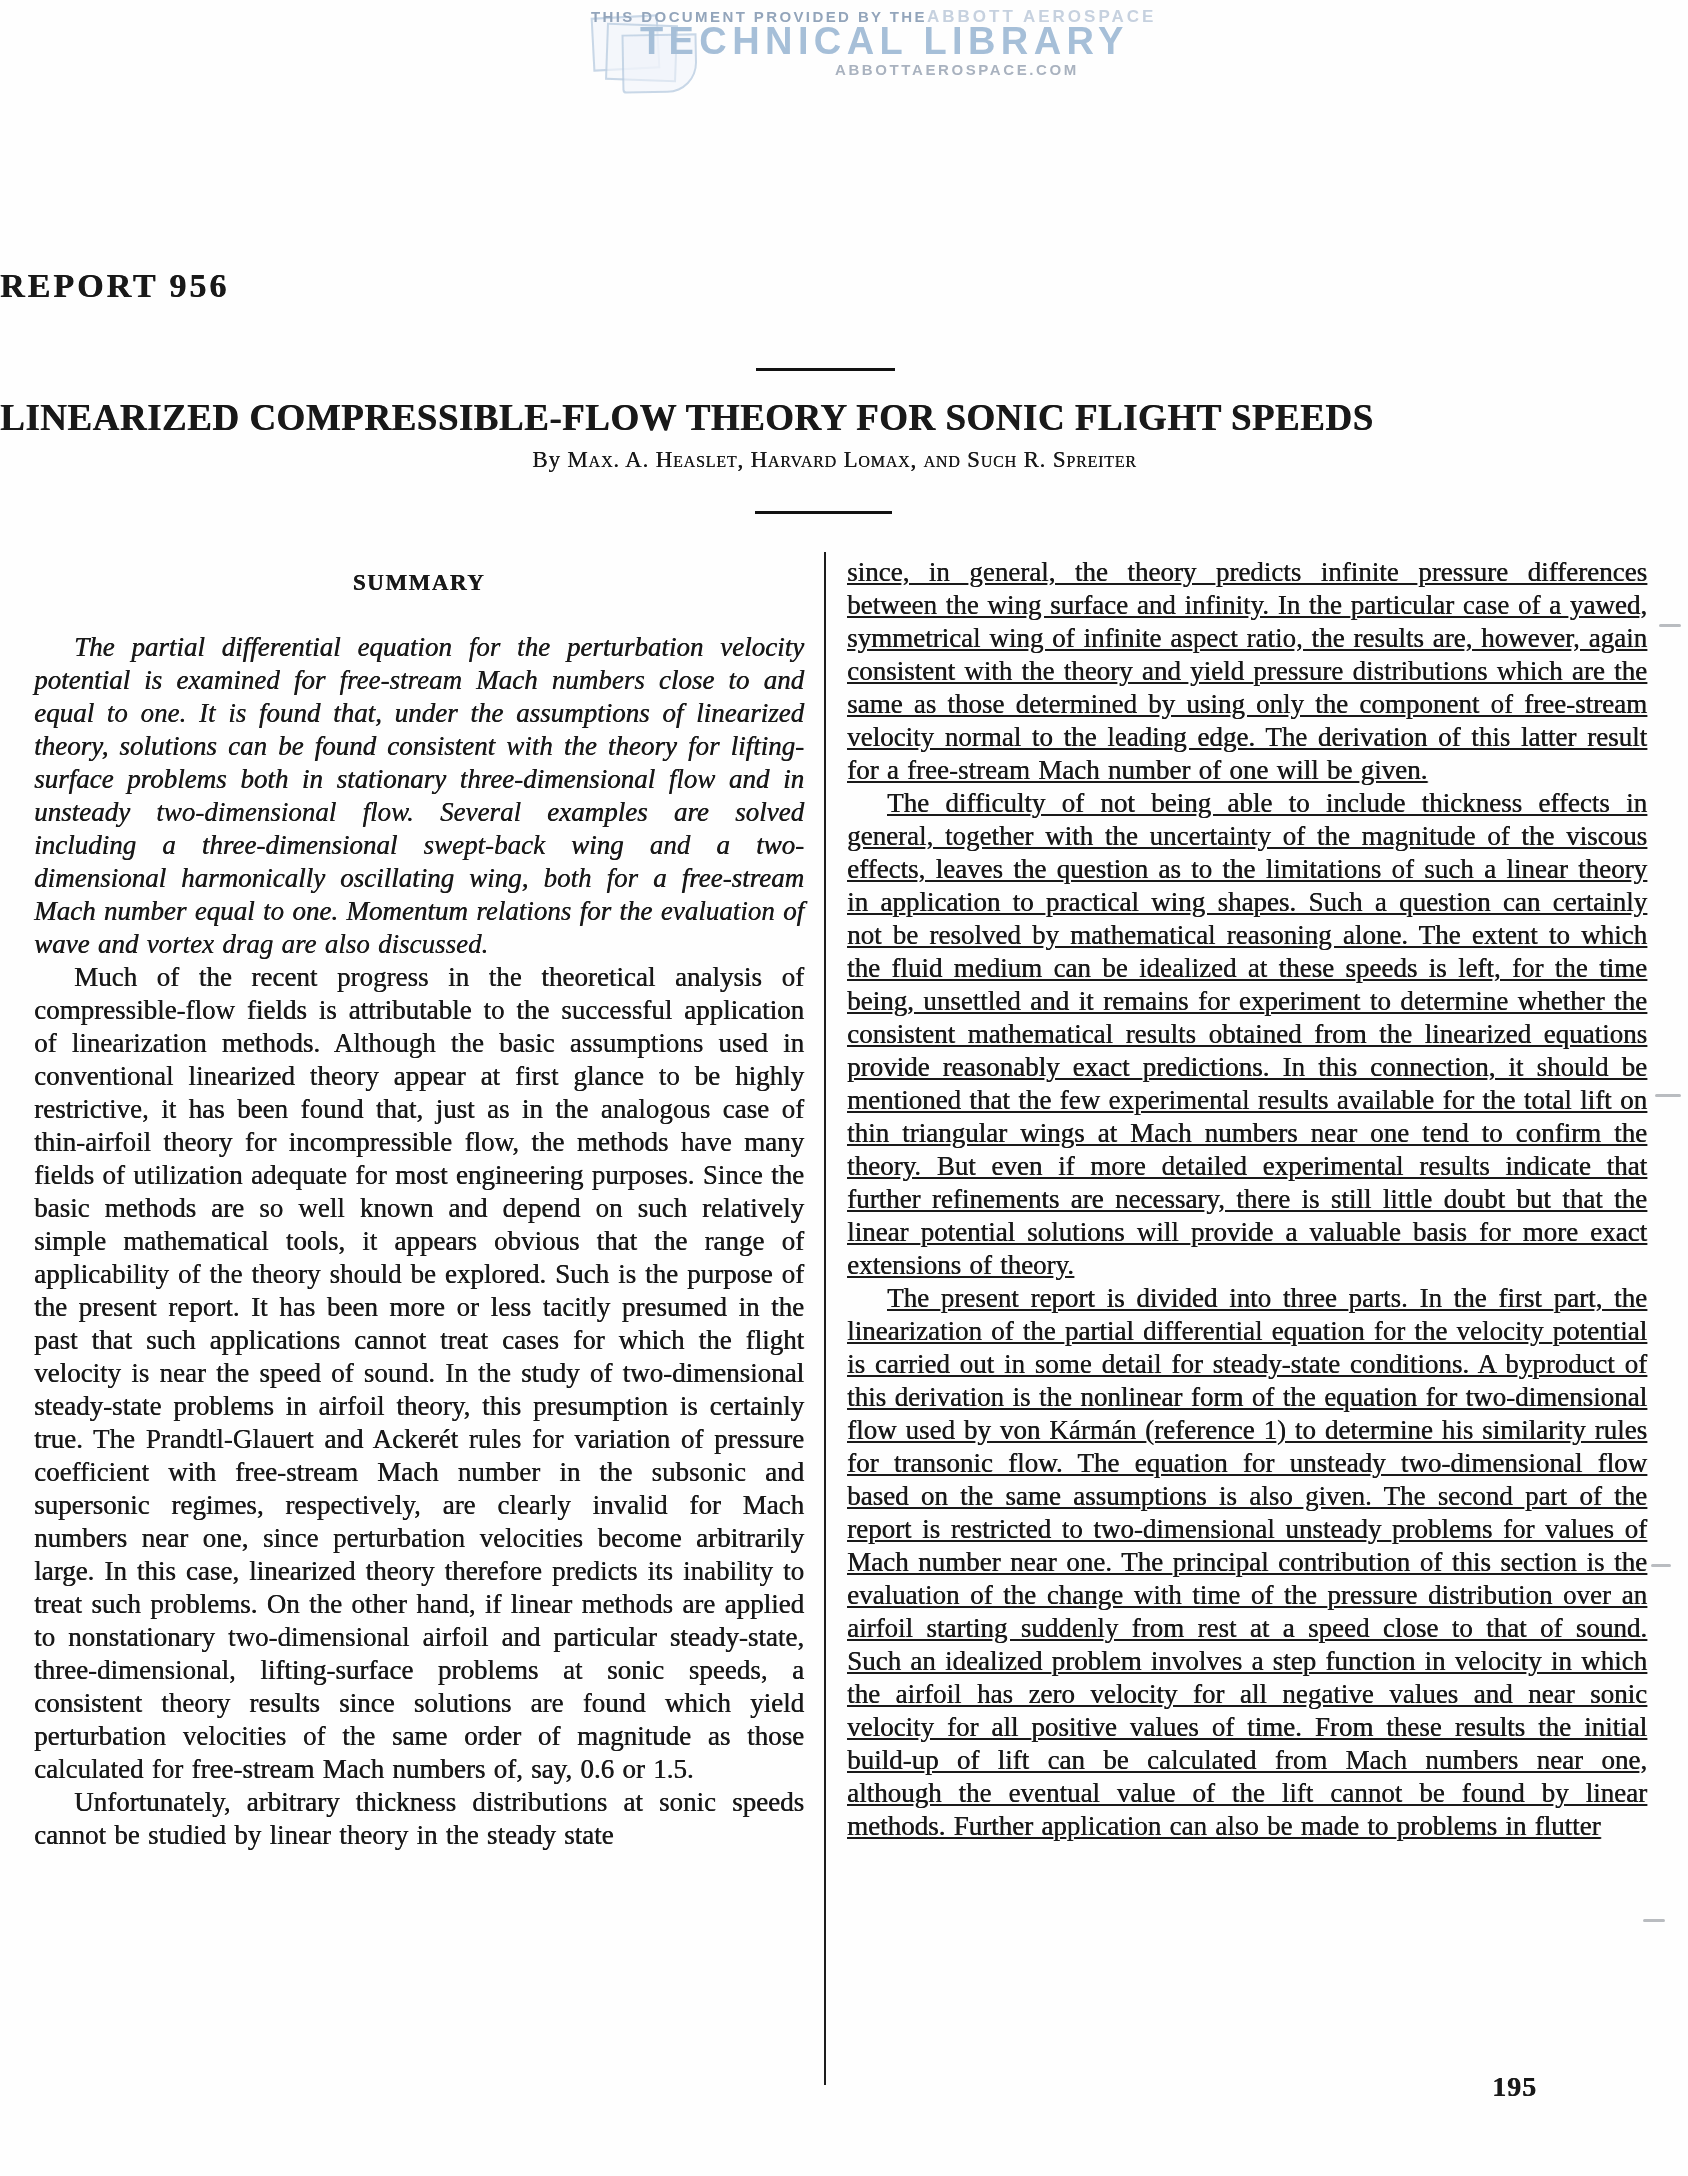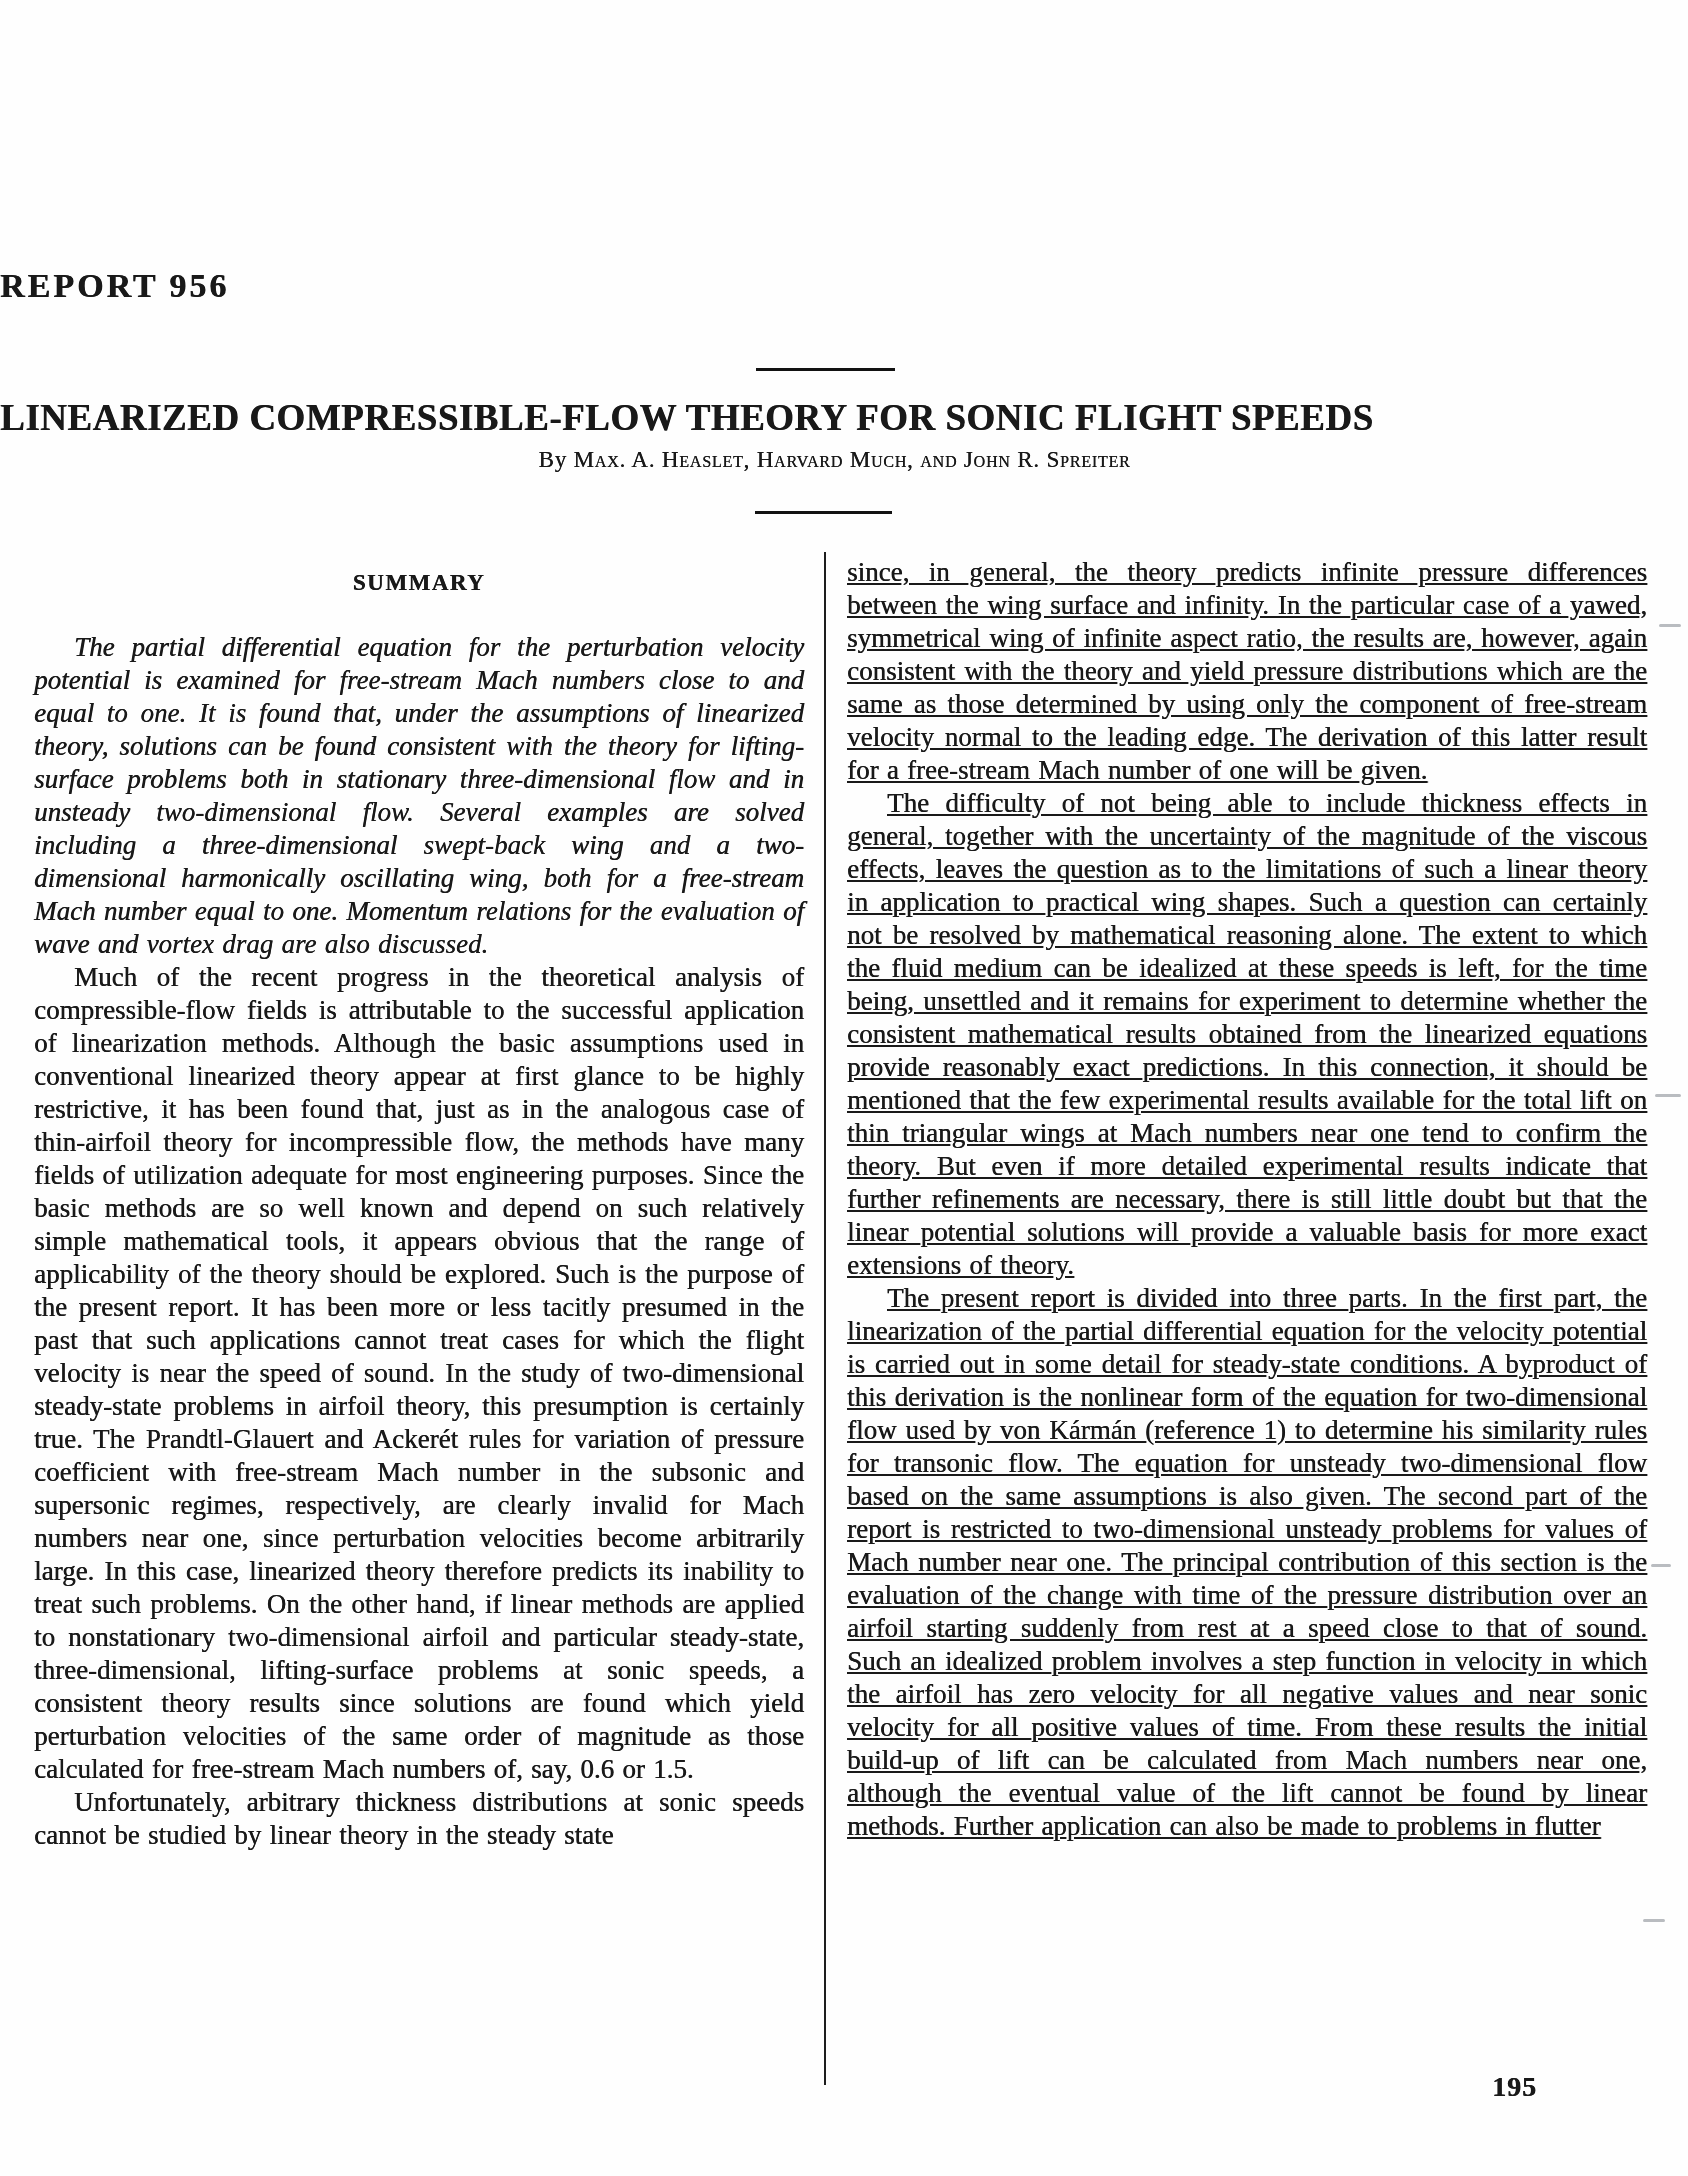--- a/index.html
+++ b/index.html
@@ -61,27 +61,40 @@
   .a1 { top:624px;  left:1659px; width:22px; }
   .a2 { top:1094px; left:1655px; width:26px; }
   .a3 { top:1564px; left:1651px; width:20px; }
   .a4 { top:1919px; left:1643px; width:22px; }
 </style>
 </head>
 <body>
 
 <div class="page">
 
+  <div class="watermark">
+    <div class="wm-logo">
+      <i class="p1"></i>
+        <i class="p2"></i>
+        <i class="p3"></i>
+    </div>
+    <div class="wm-line1">
+      <span class="wm-provided">THIS DOCUMENT PROVIDED BY THE</span>
+      <span class="wm-brand">ABBOTT AEROSPACE</span>
+    </div>
+    <div class="wm-line2">TECHNICAL LIBRARY</div>
+    <div class="wm-line3">ABBOTTAEROSPACE.COM</div>
+  </div>
 
   <div class="report-no">REPORT 956</div>
   <div class="rule rule-top"></div>
 
   <h1 class="title">LINEARIZED COMPRESSIBLE-FLOW THEORY FOR SONIC FLIGHT SPEEDS</h1>
 
-  <div class="byline"><span>By </span><span class="authors">Max. A. Heaslet, Harvard Much, and John R. Spreiter</span></div>
+  <div class="byline"><span>By </span><span class="authors">Max. A. Heaslet, Harvard Lomax, and Such R. Spreiter</span></div>
 
   <div class="rule rule-mid"></div>
 
   <div class="col col-left">
     <h2 class="sec">SUMMARY</h2>
     <p class="it ind">The partial differential equation for the perturbation velocity potential is examined for free-stream Mach numbers close to and equal to one.  It is found that, under the assumptions of linearized theory, solutions can be found consistent with the theory for lifting-surface problems both in stationary three-dimensional flow and in unsteady two-dimensional flow. Several examples are solved including a three-dimensional swept-back wing and a two-dimensional harmonically oscillating wing, both for a free-stream Mach number equal to one. Momentum relations for the evaluation of wave and vortex drag are also discussed.</p>
     <p class="ind">Much of the recent progress in the theoretical analysis of compressible-flow fields is attributable to the successful application of linearization methods.  Although the basic assumptions used in conventional linearized theory appear at first glance to be highly restrictive, it has been found that, just as in the analogous case of thin-airfoil theory for incompressible flow, the methods have many fields of utilization adequate for most engineering purposes.  Since the basic methods are so well known and depend on such relatively simple mathematical tools, it appears obvious that the range of applicability of the theory should be explored. Such is the purpose of the present report.  It has been more or less tacitly presumed in the past that such applications cannot treat cases for which the flight velocity is near the speed of sound.  In the study of two-dimensional steady-state problems in airfoil theory, this presumption is certainly true.  The Prandtl-Glauert and Ackerét rules for variation of pressure coefficient with free-stream Mach number in the subsonic and supersonic regimes, respectively, are clearly invalid for Mach numbers near one, since perturbation velocities become arbitrarily large.  In this case, linearized theory therefore predicts its inability to treat such problems. On the other hand, if linear methods are applied to nonstationary two-dimensional airfoil and particular steady-state, three-dimensional, lifting-surface problems at sonic speeds, a consistent theory results since solutions are found which yield perturbation velocities of the same order of magnitude as those calculated for free-stream Mach numbers of, say, 0.6 or 1.5.</p>
     <p class="ind">Unfortunately, arbitrary thickness distributions at sonic speeds cannot be studied by linear theory in the steady state</p>
   </div>
 

